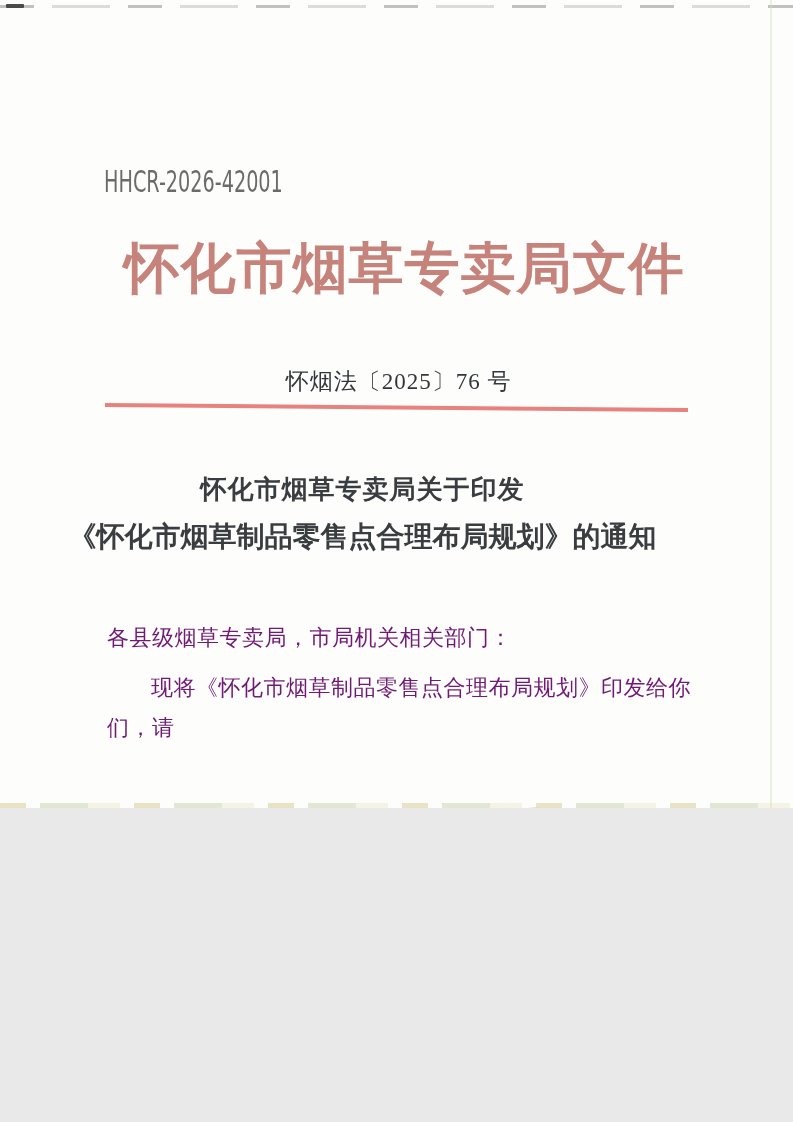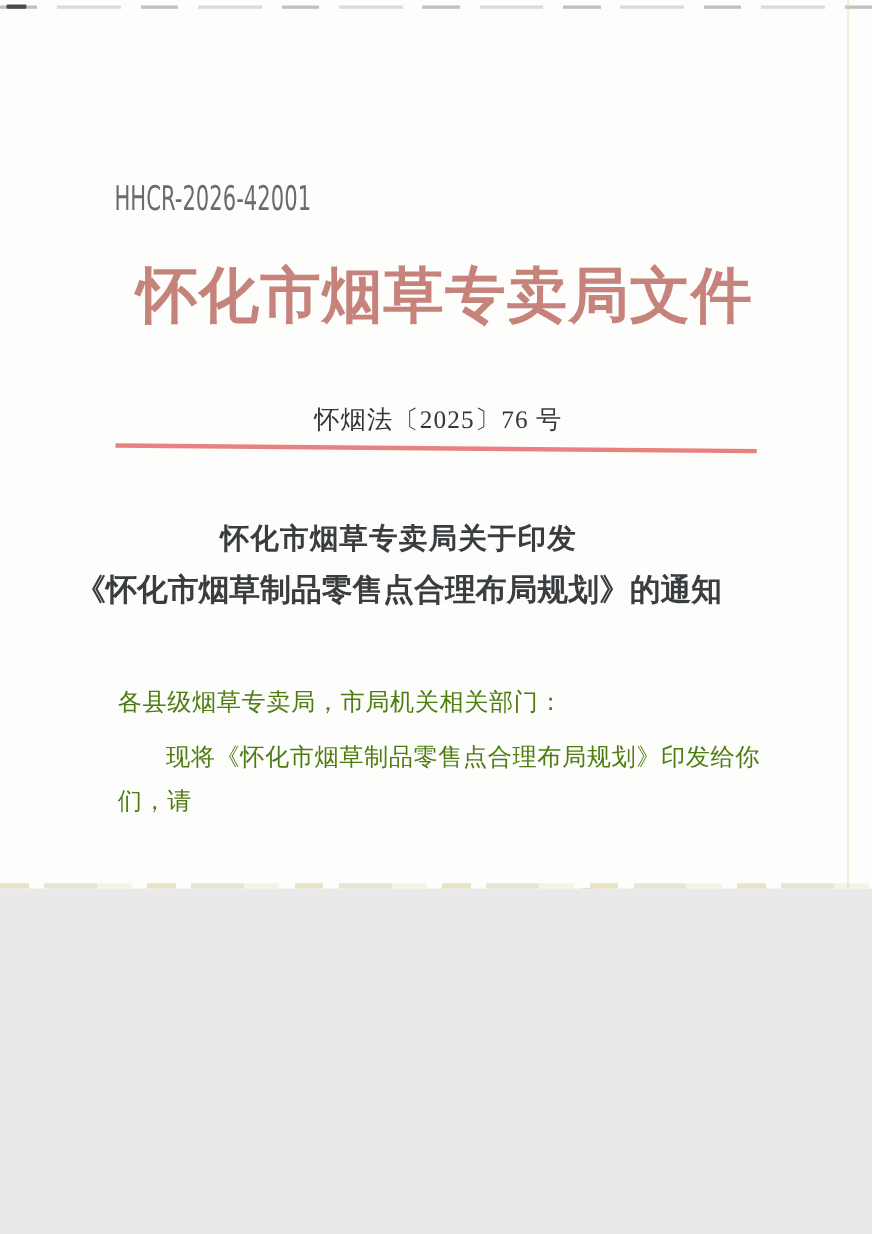--- a/index.html
+++ b/index.html
@@ -55,21 +55,21 @@
     background:#e8827e;transform:rotate(.5deg);transform-origin:left center;
   }
   .subject{
     position:absolute;left:-34px;top:473px;width:793px;
     text-align:center;font-weight:bold;color:#3a3d40;margin:0;
   }
   .subject .l1{font-size:26px;line-height:34px;letter-spacing:1px;}
   .subject .l2{font-size:28px;line-height:34px;margin-top:13px;letter-spacing:0px;}
   .body-text{
     position:absolute;left:107px;top:622px;width:600px;
-    font-size:22px;color:#4d7c0f;
+    font-size:22px;color:#701a75;
   }
   .salutation{line-height:32px;letter-spacing:.5px;}
   .paragraph{margin-top:14px;line-height:40px;letter-spacing:.5px;}
   .paragraph .indent{text-indent:44px;}
   .sign-block{position:absolute;left:0;top:0;width:100%;height:100%;pointer-events:none;transform:rotate(.3deg);}
   .stamp-svg{position:absolute;left:448px;top:806px;}
   .signature{
     position:absolute;left:451px;top:856px;font-size:21px;
     color:#4d7c0f;letter-spacing:0px;white-space:nowrap;
   }

